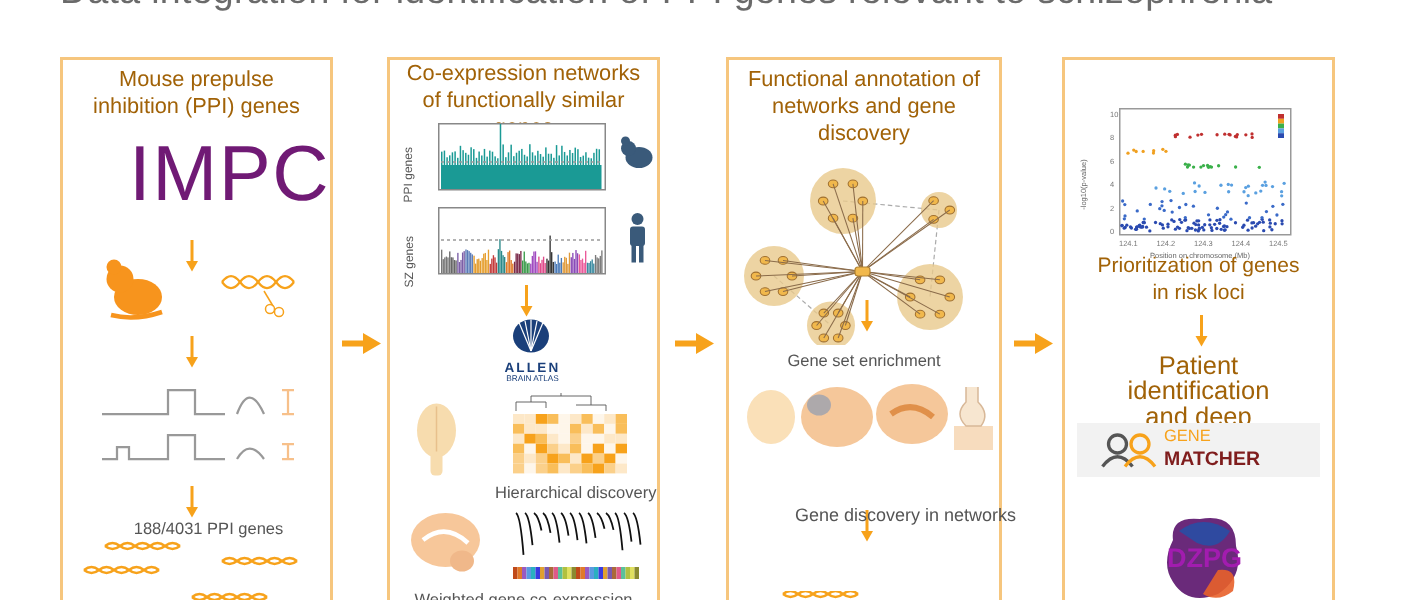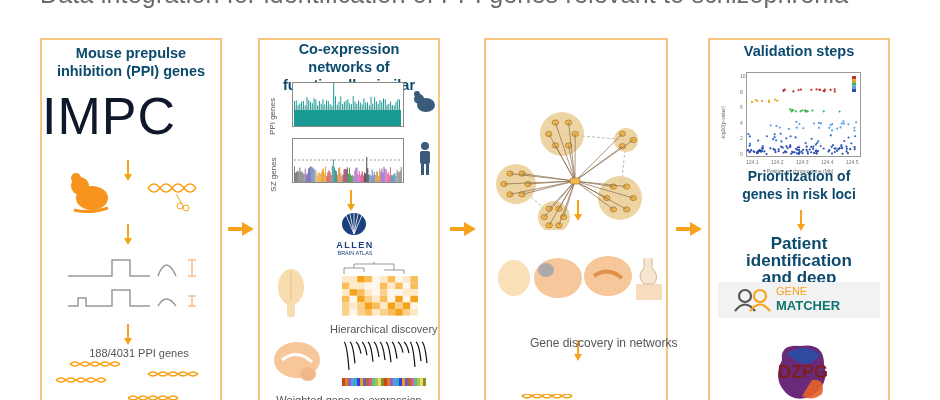--- a/index.html
+++ b/index.html
@@ -1,32 +1,32 @@
 <!DOCTYPE html>
 <html><head>
 <meta charset="utf-8">
 <style>
   html,body{margin:0;padding:0;}
   body{width:940px;height:400px;overflow:hidden;background:#ffffff;position:relative;font-family:"Liberation Sans","DejaVu Sans",sans-serif;color:#555;}
   .title{position:absolute;left:40px;top:-20px;font-size:25px;color:#6a6a6a;white-space:nowrap;letter-spacing:0.2px;}
   .panel{position:absolute;top:38px;height:380px;border:2px solid #f6c67e;box-sizing:border-box;background:#fff;}
-  .ptitle{position:absolute;left:0;right:0;text-align:center;font-size:14.5px;line-height:18px;color:#0c4a6e;font-weight:bold;}
+  .ptitle{position:absolute;left:0;right:0;text-align:center;font-size:14.5px;line-height:18px;color:#a16207;}
   .arrow-h{position:absolute;top:222px;width:26px;height:14px;}
   .abs{position:absolute;}
   .lbl{position:absolute;text-align:center;font-size:11px;color:#555;white-space:nowrap;}
   .darr{position:absolute;width:10px;height:22px;}
 </style>
 </head>
 <body>
 
 <div class="title">Data integration for identification of PPI genes relevant to schizophrenia</div>
 
 <div class="panel" style="left:40px;width:182px;">
   <div class="ptitle" style="top:4px;padding:0 8px;">Mouse prepulse inhibition (PPI) genes</div>
-  <div class="abs" style="left:0;right:0;top:46px;text-align:left;font-size:52px;color:#0f172a;letter-spacing:1px;">IMPC</div>
+  <div class="abs" style="left:0;right:0;top:46px;text-align:right;font-size:52px;color:#701a75;letter-spacing:1px;">IMPC</div>
   <svg class="darr" style="left:81px;top:120px;" viewBox="0 0 10 22">
       <line x1="5" y1="0" x2="5" y2="16" stroke="#f7a21b" stroke-width="2"></line>
       <path d="M1 14 L5 21 L9 14Z" fill="#f7a21b"></path>
     </svg>
   <svg class="abs" style="left:26px;top:132px;" width="44" height="42" viewBox="0 0 44 42">
       <ellipse cx="24" cy="26" rx="16" ry="12" fill="#f7941d"></ellipse>
       <circle cx="12" cy="14" r="9" fill="#f7941d"></circle>
       <circle cx="8" cy="6" r="5" fill="#f7941d"></circle>
       <path d="M6 38 Q22 42 40 36" stroke="#f7941d" stroke-width="3" fill="none"></path>
     </svg>
@@ -403,20 +403,21 @@
   </svg>
   <div class="lbl" style="left:0;right:0;top:354px;">Weighted gene co-expression</div>
 </div>
 
 <svg class="arrow-h" style="left:450px;" viewBox="0 0 26 14">
     <rect x="0" y="5" width="16" height="4" fill="#f7a21b"></rect>
     <path d="M14 0 L26 7 L14 14Z" fill="#f7a21b"></path>
   </svg>
 
 <div class="panel" style="left:484px;width:184px;">
+  <div class="ptitle" style="top:4px;padding:0 4px;">Functional annotation of networks and gene discovery</div>
   <svg class="abs" style="left:10px;top:60px;" width="170" height="130" viewBox="0 0 170 130">
     <g stroke="#aaa" stroke-dasharray="3 2" fill="none" stroke-width="0.8">
       <line x1="66" y1="34" x2="130" y2="40"></line>
         <line x1="130" y1="40" x2="124" y2="98"></line>
         <line x1="20" y1="84" x2="58" y2="117"></line>
     </g>
     <g id="netHubs">
         <circle cx="66" cy="34" r="22" fill="#e9c98c" opacity="0.8"></circle>
         <ellipse cx="79.2" cy="34" rx="3.2" ry="2.6" fill="#f1b84c" stroke="#a07030" stroke-width="0.7"></ellipse>
         <ellipse cx="72.6" cy="45.43153532995459" rx="3.2" ry="2.6" fill="#f1b84c" stroke="#a07030" stroke-width="0.7"></ellipse>
@@ -478,20 +479,21 @@
         <line x1="79" y1="81" x2="48.4" y2="117"></line>
         <line x1="79" y1="81" x2="53.199999999999996" y2="108.68615612366939"></line>
         <line x1="79" y1="81" x2="62.8" y2="108.68615612366939"></line>
       </g>
     <rect x="74" y="78" width="10" height="6" rx="2" fill="#f1b84c" stroke="#b08030" stroke-width="0.8"></rect>
   </svg>
   <svg class="darr" style="left:87px;top:160px;" viewBox="0 0 10 22">
       <line x1="5" y1="0" x2="5" y2="16" stroke="#f7a21b" stroke-width="2"></line>
       <path d="M1 14 L5 21 L9 14Z" fill="#f7a21b"></path>
     </svg>
+  <div class="lbl" style="left:0;right:0;top:195px;">Gene set enrichment</div>
   <svg class="abs" style="left:10px;top:214px;" width="168" height="48" viewBox="0 0 168 48">
     <ellipse cx="18" cy="24" rx="16" ry="18" fill="#fae0b8"></ellipse>
     <ellipse cx="62" cy="24" rx="24" ry="20" fill="#f5c79a"></ellipse>
       <ellipse cx="50" cy="16" rx="8" ry="7" fill="#7d95b8" opacity="0.6"></ellipse>
     <ellipse cx="112" cy="22" rx="24" ry="20" fill="#f5c79a"></ellipse>
       <path d="M98 22 Q112 12 126 24" stroke="#e0904a" stroke-width="4" fill="none"></path>
     <rect x="140" y="30" width="26" height="16" fill="#f7dcbe"></rect>
       <path d="M148 4 V14 Q140 22 148 30 H158 Q164 22 156 14 V4" fill="#f7e6d0" stroke="#d8b898"></path>
   </svg>
   <svg class="darr" style="left:87px;top:300px;" viewBox="0 0 10 22">
@@ -512,21 +514,20 @@
     </g>
   </svg>
 </div>
 
 <svg class="arrow-h" style="left:676px;" viewBox="0 0 26 14">
     <rect x="0" y="5" width="16" height="4" fill="#f7a21b"></rect>
     <path d="M14 0 L26 7 L14 14Z" fill="#f7a21b"></path>
   </svg>
 
 <div class="panel" style="left:708px;width:182px;">
-  <div class="ptitle" style="top:2px;">Validation steps</div>
   <div class="abs" style="left:-4px;top:80px;font-size:5px;transform:rotate(-90deg);color:#666;">-log10(p-value)</div>
   <svg class="abs" style="left:18px;top:30px;" width="140" height="100" viewBox="0 0 140 100">
     <rect x="18.5" y="2.5" width="114" height="84" fill="#fff" stroke="#999"></rect>
     <g id="yTicks" font-size="5" fill="#777">
         <text x="12" y="86">0</text>
         <text x="12" y="70.4">2</text>
         <text x="12" y="54.8">4</text>
         <text x="12" y="39.2">6</text>
         <text x="12" y="23.6">8</text>
         <text x="12" y="8">10</text>
@@ -739,21 +740,21 @@
     </svg>
   <div class="ptitle" style="top:195px;padding:0 32px;font-size:17px;line-height:17px;">Patient identification and deep phenotyping</div>
   <div class="abs" style="left:8px;top:242px;width:162px;height:36px;background:#f2f2f2;">
     <svg class="abs" style="left:16px;top:6px;" width="40" height="24" viewBox="0 0 40 24">
         <circle cx="11" cy="8" r="6" stroke="#555" stroke-width="2.2" fill="none"></circle>
         <path d="M1 23 Q11 10 21 23" stroke="#555" stroke-width="2.2" fill="none"></path>
         <circle cx="26" cy="8" r="6" stroke="#f7a21b" stroke-width="2.2" fill="none"></circle>
         <path d="M16 23 Q26 10 36 23" stroke="#f7a21b" stroke-width="2.2" fill="none"></path>
       </svg>
     <div class="abs" style="left:58px;top:3px;font-size:11px;font-weight:normal;color:#f7a21b;">GENE</div>
-    <div class="abs" style="left:58px;top:16px;font-size:13px;font-weight:bold;color:#0f766e;">MATCHER</div>
+    <div class="abs" style="left:58px;top:16px;font-size:13px;font-weight:bold;color:#7f1d1d;">MATCHER</div>
   </div>
   <svg class="abs" style="left:62px;top:300px;" width="60" height="64" viewBox="0 0 60 64">
     <path d="M10 20 Q8 4 28 6 Q52 2 52 24 Q58 44 40 56 Q20 64 10 48 Q2 36 10 20Z" fill="#6a2a7a"></path>
     <path d="M14 14 Q30 2 48 14 Q40 28 26 22Z" fill="#2f4aa0"></path>
     <path d="M40 40 Q54 38 50 54 Q40 62 30 56Z" fill="#e8602a" opacity="0.9"></path>
   </svg>
-  <div class="abs" style="left:60px;top:322px;width:66px;text-align:center;font-size:18px;font-weight:bold;color:#7f1d1d;">DZPG</div>
+  <div class="abs" style="left:60px;top:322px;width:66px;text-align:center;font-size:18px;font-weight:bold;color:#a21caf;">DZPG</div>
 </div>
 
 </body></html>

